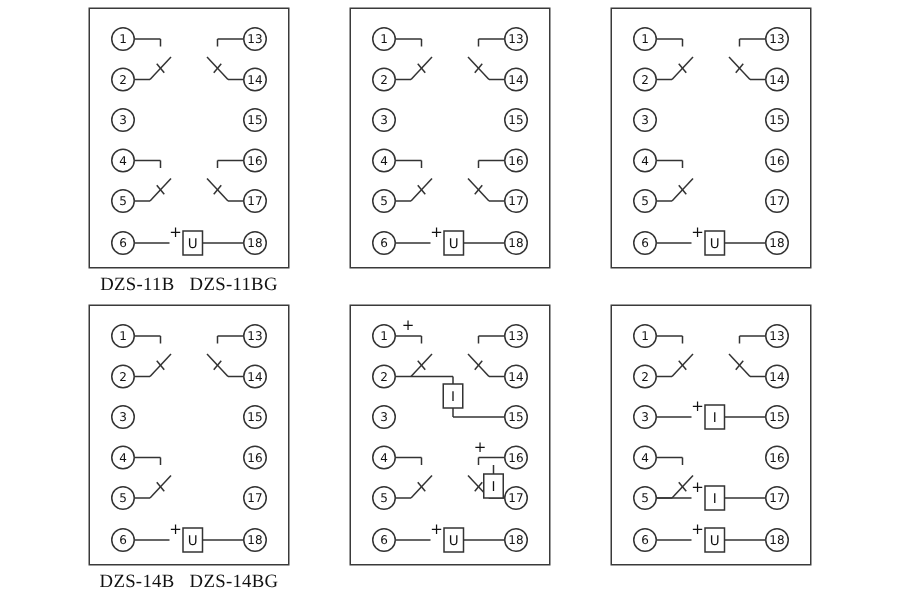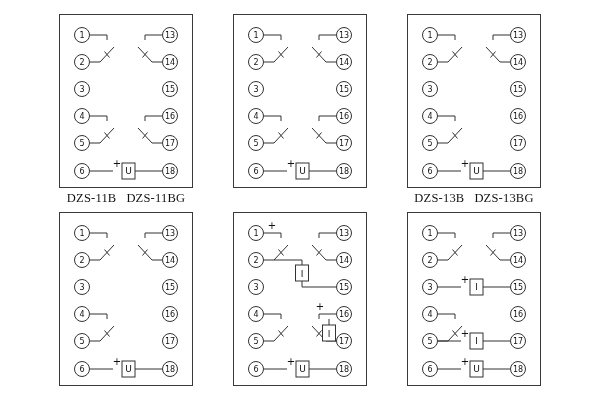--- a/index.html
+++ b/index.html
@@ -199,73 +199,73 @@
         <text x="110" y="49.8" font-size="8" text-anchor="middle" fill="#111111" font-family="&quot;DejaVu Sans&quot;, sans-serif">14</text>
         <circle cx="110" cy="74" r="7.5" fill="#fff" stroke="#333333" stroke-width="1"></circle>
         <text x="110" y="76.8" font-size="8" text-anchor="middle" fill="#111111" font-family="&quot;DejaVu Sans&quot;, sans-serif">15</text>
         <circle cx="110" cy="101" r="7.5" fill="#fff" stroke="#333333" stroke-width="1"></circle>
         <text x="110" y="103.8" font-size="8" text-anchor="middle" fill="#111111" font-family="&quot;DejaVu Sans&quot;, sans-serif">16</text>
         <circle cx="110" cy="128" r="7.5" fill="#fff" stroke="#333333" stroke-width="1"></circle>
         <text x="110" y="130.8" font-size="8" text-anchor="middle" fill="#111111" font-family="&quot;DejaVu Sans&quot;, sans-serif">17</text>
         <circle cx="110" cy="156" r="7.5" fill="#fff" stroke="#333333" stroke-width="1"></circle>
         <text x="110" y="158.8" font-size="8" text-anchor="middle" fill="#111111" font-family="&quot;DejaVu Sans&quot;, sans-serif">18</text>
       </svg>
+  </figure>
+
+  <figure class="panel">
+    <svg class="schematic" viewBox="0 0 132 172">
+        <line x1="30" y1="20" x2="47" y2="20" stroke="#333333" stroke-width="1"></line>
+        <line x1="47" y1="20" x2="47" y2="25" stroke="#333333" stroke-width="1"></line>
+        <line x1="30" y1="47" x2="40" y2="47" stroke="#333333" stroke-width="1"></line>
+        <line x1="40" y1="47" x2="54" y2="32" stroke="#333333" stroke-width="1"></line>
+        <line x1="44.5" y1="36.5" x2="49.5" y2="42.5" stroke="#333333" stroke-width="1"></line>
+        <line x1="102" y1="20" x2="85" y2="20" stroke="#333333" stroke-width="1"></line>
+        <line x1="85" y1="20" x2="85" y2="25" stroke="#333333" stroke-width="1"></line>
+        <line x1="102" y1="47" x2="92" y2="47" stroke="#333333" stroke-width="1"></line>
+        <line x1="92" y1="47" x2="78" y2="32" stroke="#333333" stroke-width="1"></line>
+        <line x1="82.5" y1="42.5" x2="87.5" y2="36.5" stroke="#333333" stroke-width="1"></line>
+        <line x1="30" y1="101" x2="47" y2="101" stroke="#333333" stroke-width="1"></line>
+        <line x1="47" y1="101" x2="47" y2="106" stroke="#333333" stroke-width="1"></line>
+        <line x1="30" y1="128" x2="40" y2="128" stroke="#333333" stroke-width="1"></line>
+        <line x1="40" y1="128" x2="54" y2="113" stroke="#333333" stroke-width="1"></line>
+        <line x1="44.5" y1="117.5" x2="49.5" y2="123.5" stroke="#333333" stroke-width="1"></line>
+        <line x1="30" y1="156" x2="53" y2="156" stroke="#333333" stroke-width="1"></line>
+        <text x="57" y="152" font-size="10" text-anchor="middle" fill="#111111" font-family="&quot;DejaVu Sans&quot;, sans-serif">+</text>
+        <rect x="62" y="148" width="13" height="16" fill="#fff" stroke="#333333" stroke-width="1"></rect>
+        <text x="68.5" y="159.2" font-size="9" text-anchor="middle" fill="#111111" font-family="&quot;DejaVu Sans&quot;, sans-serif">U</text>
+        <line x1="75" y1="156" x2="102" y2="156" stroke="#333333" stroke-width="1"></line>
+        <circle cx="22" cy="20" r="7.5" fill="#fff" stroke="#333333" stroke-width="1"></circle>
+        <text x="22" y="22.8" font-size="8" text-anchor="middle" fill="#111111" font-family="&quot;DejaVu Sans&quot;, sans-serif">1</text>
+        <circle cx="22" cy="47" r="7.5" fill="#fff" stroke="#333333" stroke-width="1"></circle>
+        <text x="22" y="49.8" font-size="8" text-anchor="middle" fill="#111111" font-family="&quot;DejaVu Sans&quot;, sans-serif">2</text>
+        <circle cx="22" cy="74" r="7.5" fill="#fff" stroke="#333333" stroke-width="1"></circle>
+        <text x="22" y="76.8" font-size="8" text-anchor="middle" fill="#111111" font-family="&quot;DejaVu Sans&quot;, sans-serif">3</text>
+        <circle cx="22" cy="101" r="7.5" fill="#fff" stroke="#333333" stroke-width="1"></circle>
+        <text x="22" y="103.8" font-size="8" text-anchor="middle" fill="#111111" font-family="&quot;DejaVu Sans&quot;, sans-serif">4</text>
+        <circle cx="22" cy="128" r="7.5" fill="#fff" stroke="#333333" stroke-width="1"></circle>
+        <text x="22" y="130.8" font-size="8" text-anchor="middle" fill="#111111" font-family="&quot;DejaVu Sans&quot;, sans-serif">5</text>
+        <circle cx="22" cy="156" r="7.5" fill="#fff" stroke="#333333" stroke-width="1"></circle>
+        <text x="22" y="158.8" font-size="8" text-anchor="middle" fill="#111111" font-family="&quot;DejaVu Sans&quot;, sans-serif">6</text>
+        <circle cx="110" cy="20" r="7.5" fill="#fff" stroke="#333333" stroke-width="1"></circle>
+        <text x="110" y="22.8" font-size="8" text-anchor="middle" fill="#111111" font-family="&quot;DejaVu Sans&quot;, sans-serif">13</text>
+        <circle cx="110" cy="47" r="7.5" fill="#fff" stroke="#333333" stroke-width="1"></circle>
+        <text x="110" y="49.8" font-size="8" text-anchor="middle" fill="#111111" font-family="&quot;DejaVu Sans&quot;, sans-serif">14</text>
+        <circle cx="110" cy="74" r="7.5" fill="#fff" stroke="#333333" stroke-width="1"></circle>
+        <text x="110" y="76.8" font-size="8" text-anchor="middle" fill="#111111" font-family="&quot;DejaVu Sans&quot;, sans-serif">15</text>
+        <circle cx="110" cy="101" r="7.5" fill="#fff" stroke="#333333" stroke-width="1"></circle>
+        <text x="110" y="103.8" font-size="8" text-anchor="middle" fill="#111111" font-family="&quot;DejaVu Sans&quot;, sans-serif">16</text>
+        <circle cx="110" cy="128" r="7.5" fill="#fff" stroke="#333333" stroke-width="1"></circle>
+        <text x="110" y="130.8" font-size="8" text-anchor="middle" fill="#111111" font-family="&quot;DejaVu Sans&quot;, sans-serif">17</text>
+        <circle cx="110" cy="156" r="7.5" fill="#fff" stroke="#333333" stroke-width="1"></circle>
+        <text x="110" y="158.8" font-size="8" text-anchor="middle" fill="#111111" font-family="&quot;DejaVu Sans&quot;, sans-serif">18</text>
+      </svg>
     <figcaption class="caption">
-      <span>DZS-13B</span>
-      <span>DZS-13BG</span>
+      <span>DZS-14B</span>
+      <span>DZS-14BG</span>
     </figcaption>
-  </figure>
-
-  <figure class="panel">
-    <svg class="schematic" viewBox="0 0 132 172">
-        <line x1="30" y1="20" x2="47" y2="20" stroke="#333333" stroke-width="1"></line>
-        <line x1="47" y1="20" x2="47" y2="25" stroke="#333333" stroke-width="1"></line>
-        <line x1="30" y1="47" x2="40" y2="47" stroke="#333333" stroke-width="1"></line>
-        <line x1="40" y1="47" x2="54" y2="32" stroke="#333333" stroke-width="1"></line>
-        <line x1="44.5" y1="36.5" x2="49.5" y2="42.5" stroke="#333333" stroke-width="1"></line>
-        <line x1="102" y1="20" x2="85" y2="20" stroke="#333333" stroke-width="1"></line>
-        <line x1="85" y1="20" x2="85" y2="25" stroke="#333333" stroke-width="1"></line>
-        <line x1="102" y1="47" x2="92" y2="47" stroke="#333333" stroke-width="1"></line>
-        <line x1="92" y1="47" x2="78" y2="32" stroke="#333333" stroke-width="1"></line>
-        <line x1="82.5" y1="42.5" x2="87.5" y2="36.5" stroke="#333333" stroke-width="1"></line>
-        <line x1="30" y1="101" x2="47" y2="101" stroke="#333333" stroke-width="1"></line>
-        <line x1="47" y1="101" x2="47" y2="106" stroke="#333333" stroke-width="1"></line>
-        <line x1="30" y1="128" x2="40" y2="128" stroke="#333333" stroke-width="1"></line>
-        <line x1="40" y1="128" x2="54" y2="113" stroke="#333333" stroke-width="1"></line>
-        <line x1="44.5" y1="117.5" x2="49.5" y2="123.5" stroke="#333333" stroke-width="1"></line>
-        <line x1="30" y1="156" x2="53" y2="156" stroke="#333333" stroke-width="1"></line>
-        <text x="57" y="152" font-size="10" text-anchor="middle" fill="#111111" font-family="&quot;DejaVu Sans&quot;, sans-serif">+</text>
-        <rect x="62" y="148" width="13" height="16" fill="#fff" stroke="#333333" stroke-width="1"></rect>
-        <text x="68.5" y="159.2" font-size="9" text-anchor="middle" fill="#111111" font-family="&quot;DejaVu Sans&quot;, sans-serif">U</text>
-        <line x1="75" y1="156" x2="102" y2="156" stroke="#333333" stroke-width="1"></line>
-        <circle cx="22" cy="20" r="7.5" fill="#fff" stroke="#333333" stroke-width="1"></circle>
-        <text x="22" y="22.8" font-size="8" text-anchor="middle" fill="#111111" font-family="&quot;DejaVu Sans&quot;, sans-serif">1</text>
-        <circle cx="22" cy="47" r="7.5" fill="#fff" stroke="#333333" stroke-width="1"></circle>
-        <text x="22" y="49.8" font-size="8" text-anchor="middle" fill="#111111" font-family="&quot;DejaVu Sans&quot;, sans-serif">2</text>
-        <circle cx="22" cy="74" r="7.5" fill="#fff" stroke="#333333" stroke-width="1"></circle>
-        <text x="22" y="76.8" font-size="8" text-anchor="middle" fill="#111111" font-family="&quot;DejaVu Sans&quot;, sans-serif">3</text>
-        <circle cx="22" cy="101" r="7.5" fill="#fff" stroke="#333333" stroke-width="1"></circle>
-        <text x="22" y="103.8" font-size="8" text-anchor="middle" fill="#111111" font-family="&quot;DejaVu Sans&quot;, sans-serif">4</text>
-        <circle cx="22" cy="128" r="7.5" fill="#fff" stroke="#333333" stroke-width="1"></circle>
-        <text x="22" y="130.8" font-size="8" text-anchor="middle" fill="#111111" font-family="&quot;DejaVu Sans&quot;, sans-serif">5</text>
-        <circle cx="22" cy="156" r="7.5" fill="#fff" stroke="#333333" stroke-width="1"></circle>
-        <text x="22" y="158.8" font-size="8" text-anchor="middle" fill="#111111" font-family="&quot;DejaVu Sans&quot;, sans-serif">6</text>
-        <circle cx="110" cy="20" r="7.5" fill="#fff" stroke="#333333" stroke-width="1"></circle>
-        <text x="110" y="22.8" font-size="8" text-anchor="middle" fill="#111111" font-family="&quot;DejaVu Sans&quot;, sans-serif">13</text>
-        <circle cx="110" cy="47" r="7.5" fill="#fff" stroke="#333333" stroke-width="1"></circle>
-        <text x="110" y="49.8" font-size="8" text-anchor="middle" fill="#111111" font-family="&quot;DejaVu Sans&quot;, sans-serif">14</text>
-        <circle cx="110" cy="74" r="7.5" fill="#fff" stroke="#333333" stroke-width="1"></circle>
-        <text x="110" y="76.8" font-size="8" text-anchor="middle" fill="#111111" font-family="&quot;DejaVu Sans&quot;, sans-serif">15</text>
-        <circle cx="110" cy="101" r="7.5" fill="#fff" stroke="#333333" stroke-width="1"></circle>
-        <text x="110" y="103.8" font-size="8" text-anchor="middle" fill="#111111" font-family="&quot;DejaVu Sans&quot;, sans-serif">16</text>
-        <circle cx="110" cy="128" r="7.5" fill="#fff" stroke="#333333" stroke-width="1"></circle>
-        <text x="110" y="130.8" font-size="8" text-anchor="middle" fill="#111111" font-family="&quot;DejaVu Sans&quot;, sans-serif">17</text>
-        <circle cx="110" cy="156" r="7.5" fill="#fff" stroke="#333333" stroke-width="1"></circle>
-        <text x="110" y="158.8" font-size="8" text-anchor="middle" fill="#111111" font-family="&quot;DejaVu Sans&quot;, sans-serif">18</text>
-      </svg>
   </figure>
 
   <figure class="panel">
     <svg class="schematic" viewBox="0 0 132 172">
         <text x="38" y="16" font-size="10" text-anchor="middle" fill="#111111" font-family="&quot;DejaVu Sans&quot;, sans-serif">+</text>
         <line x1="30" y1="20" x2="47" y2="20" stroke="#333333" stroke-width="1"></line>
         <line x1="47" y1="20" x2="47" y2="25" stroke="#333333" stroke-width="1"></line>
         <line x1="30" y1="47" x2="40" y2="47" stroke="#333333" stroke-width="1"></line>
         <line x1="40" y1="47" x2="54" y2="32" stroke="#333333" stroke-width="1"></line>
         <line x1="44.5" y1="36.5" x2="49.5" y2="42.5" stroke="#333333" stroke-width="1"></line>

